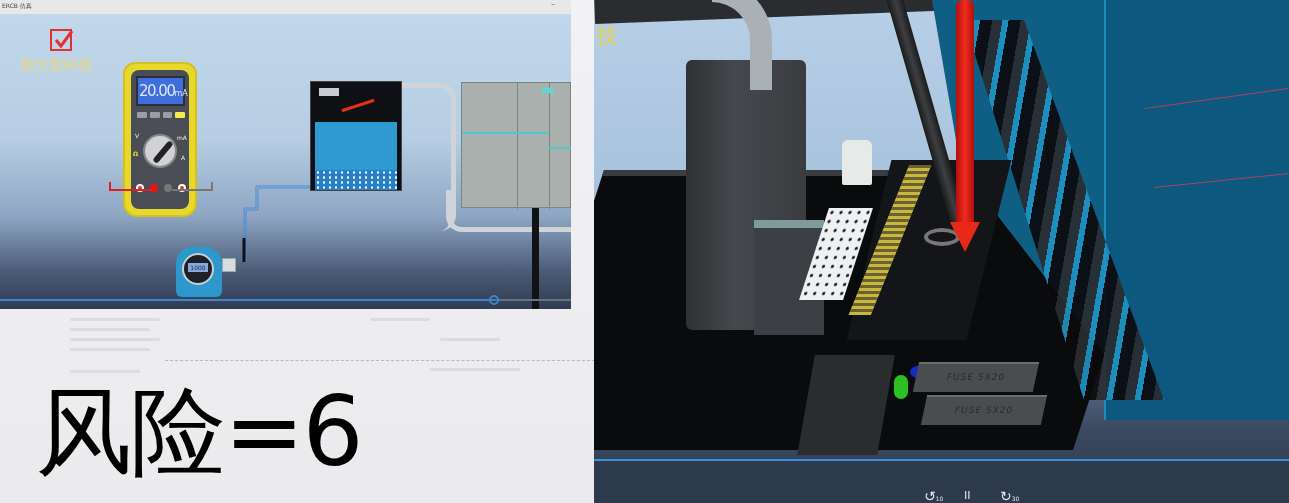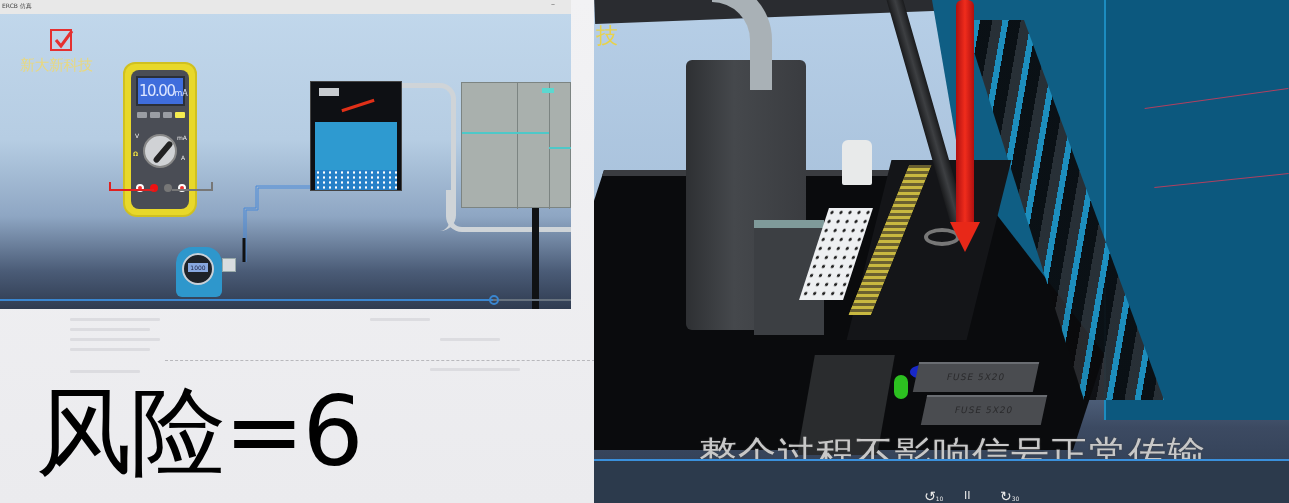--- a/index.html
+++ b/index.html
@@ -124,21 +124,21 @@
   <div class="logo-check">
     <svg width="22" height="22" viewBox="0 0 22 22">
         <path d="M3 11 L8 17 L19 2" stroke="#e53030" stroke-width="3" fill="none"></path>
       </svg>
   </div>
   <div class="logo-text">新大新科技</div>
 
   <div class="multimeter">
     <div class="mm-body">
       <div class="mm-screen">
-        <span>10.00</span><span class="unit">mA</span>
+        <span>20.00</span><span class="unit">mA</span>
       </div>
       <div class="mm-btns">
           <span></span>
           <span></span>
           <span></span>
           <span></span>
         </div>
       <span class="mm-label" style="left:4px;top:62px">V</span>
       <span class="mm-label" style="left:2px;top:80px;color:#f0e040;font-weight:bold">Ω</span>
       <span class="mm-label" style="left:46px;top:64px">mA</span>
@@ -220,21 +220,20 @@
   <div class="v-black-probe"></div>
   <div class="v-ring"></div>
   <div class="v-red-probe"></div>
   <div class="v-red-tip"></div>
 
   <div class="v-green"></div>
   <div class="v-bluebead"></div>
   <div class="v-fuse" style="left:322px;top:362px">FUSE 5X20</div>
   <div class="v-fuse" style="left:330px;top:395px">FUSE 5X20</div>
 
-  <div class="v-subtitle">整个过程不影响信号正常传输</div>
   <div class="v-progress"></div>
   <div class="v-controls">
     <span class="v-ctrl" style="left:330px">
       <span>↺</span><small>10</small>
     </span>
     <span class="v-ctrl" style="left:370px;font-size:11px">
       <span>II</span>
     </span>
     <span class="v-ctrl" style="left:406px">
       <span>↻</span><small>30</small>

